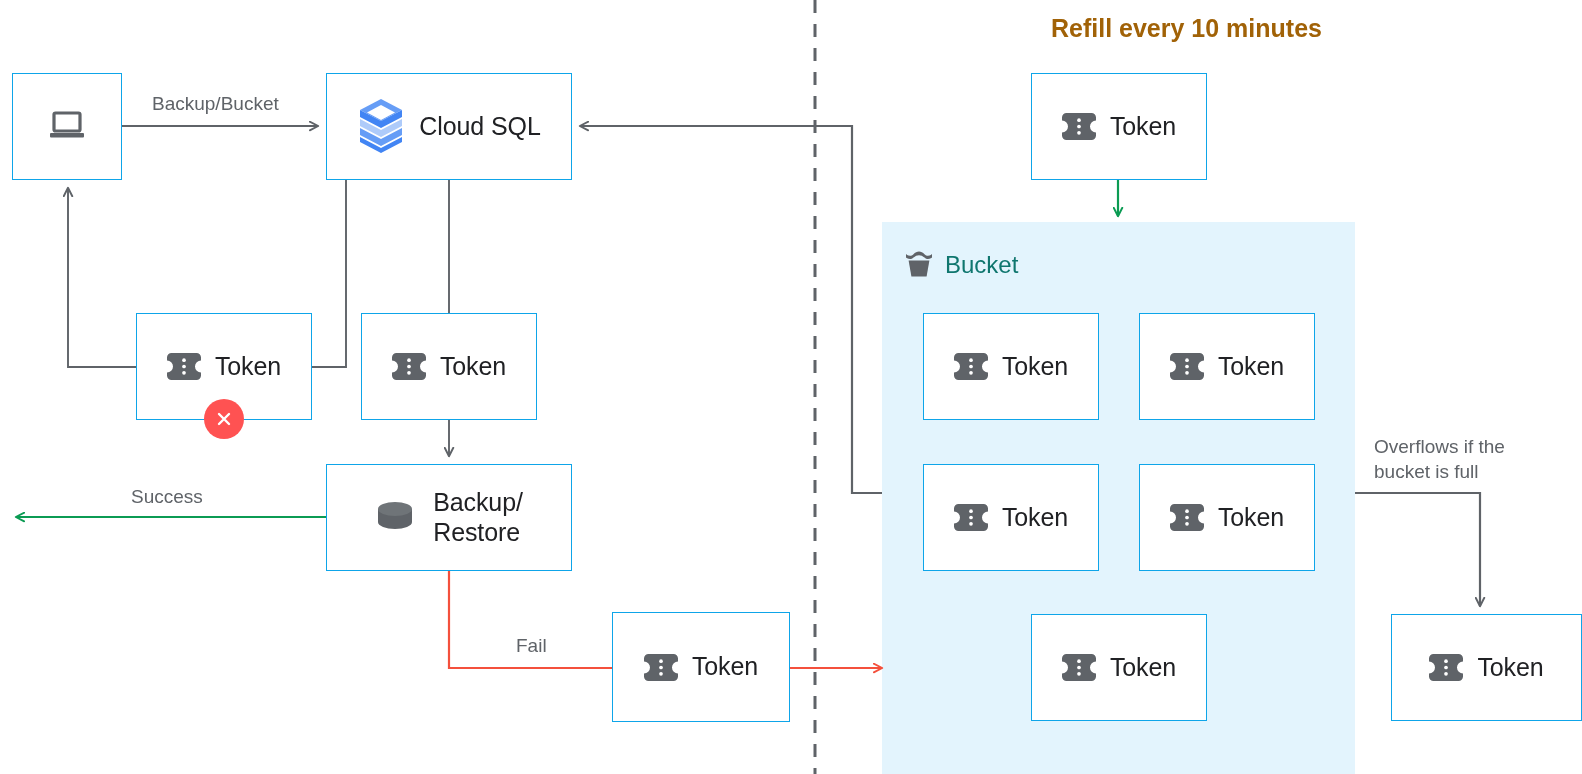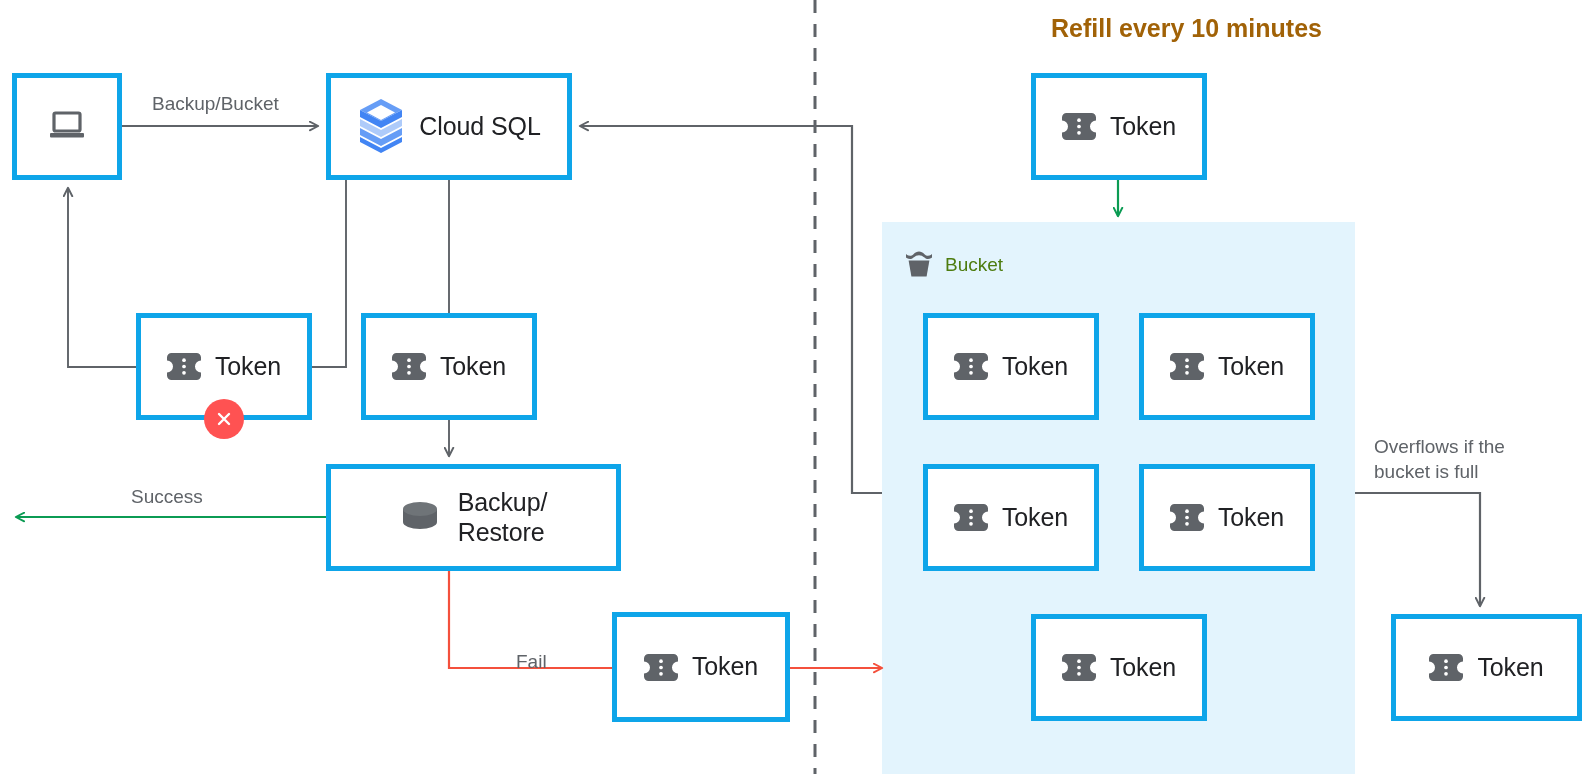--- a/index.html
+++ b/index.html
@@ -12,21 +12,21 @@
     width:1582px;
     height:774px;
     background:#ffffff;
     overflow:hidden;
   }
   
   .node{
     position:absolute;
     box-sizing:border-box;
     background:#ffffff;
-    border:5px solid #0ea5e9;
+    border:1px solid #0ea5e9;
     display:flex;
     align-items:center;
     justify-content:center;
     z-index:5;
   }
   .node .inner{
     display:flex;
     align-items:center;
     gap:14px;
   }
@@ -51,22 +51,22 @@
     z-index:1;
   }
   .bucket-head{
     position:absolute;
     display:flex;
     align-items:center;
     gap:10px;
     z-index:6;
   }
   .bucket-head .blabel{
-    font-size:19px;
-    color:#4d7c0f;
+    font-size:24px;
+    color:#0f766e;
   }
   
   .tlabel{
     position:absolute;
     font-size:19px;
     color:#5f6368;
     line-height:1.32;
     z-index:7;
     white-space:pre-line;
   }
@@ -149,21 +149,21 @@
 
     <path d="M1118,180 L1118,216" fill="none" stroke="#0b9b53" stroke-width="2.2" marker-end="url(#ahgn)"></path>
 
     <path d="M1355,493 L1480,493 L1480,606" fill="none" stroke="#5f6368" stroke-width="2.2" marker-end="url(#ahg)"></path>
   </svg>
 
   <div id="title" style="left:1051px;top:14px;">Refill every 10 minutes</div>
 
   <div class="tlabel" style="left:152px;top:91px;">Backup/Bucket</div>
   <div class="tlabel" style="left:131px;top:484px;">Success</div>
-  <div class="tlabel" style="left:516px;top:633px;margin-top:16px;">Fail</div>
+  <div class="tlabel" style="left:516px;top:633px;">Fail</div>
   <div class="tlabel" style="left:1374px;top:434px;">Overflows if the
 bucket is full</div>
 
   <div class="node" style="left:12px;top:73px;width:110px;height:107px;">
     <span style="display:block;">
       <svg width="40" height="32" viewBox="0 0 40 32">
         <rect x="7" y="4" width="26" height="18" rx="1.5" fill="none" stroke="#5f6368" stroke-width="3.2"></rect>
         <rect x="3" y="24" width="34" height="4.5" rx="1" fill="#5f6368"></rect>
       </svg>
     </span>
@@ -211,21 +211,21 @@
           <path d="M4.5,0 H29.5 A4.5,4.5 0 0 1 34,4.5 V7.5 A6,6 0 0 0 34,19.5 V22.5 A4.5,4.5 0 0 1 29.5,27 H4.5 A4.5,4.5 0 0 1 0,22.5 V19.5 A6,6 0 0 0 0,7.5 V4.5 A4.5,4.5 0 0 1 4.5,0 Z" fill="#5f6368"></path>
           <circle cx="17" cy="7.2" r="1.85" fill="#fff"></circle>
           <circle cx="17" cy="13.5" r="1.85" fill="#fff"></circle>
           <circle cx="17" cy="19.8" r="1.85" fill="#fff"></circle>
         </svg>
       </span>
       <span class="node-label">Token</span>
     </div>
   </div>
 
-  <div class="node" style="left:326px;top:464px;width:295px;height:107px;">
+  <div class="node" style="left:326px;top:464px;width:246px;height:107px;">
     <div class="inner" style="gap:18px;">
       <span style="display:block;">
         <svg width="40" height="30" viewBox="0 0 40 30">
           <path d="M3,8 L3,21 A17,7 0 0 0 37,21 L37,8 Z" fill="#5f6368"></path>
           <ellipse cx="20" cy="8" rx="17" ry="7" fill="#6f7478"></ellipse>
         </svg>
       </span>
       <span class="node-label">Backup/
 Restore</span>
     </div>

